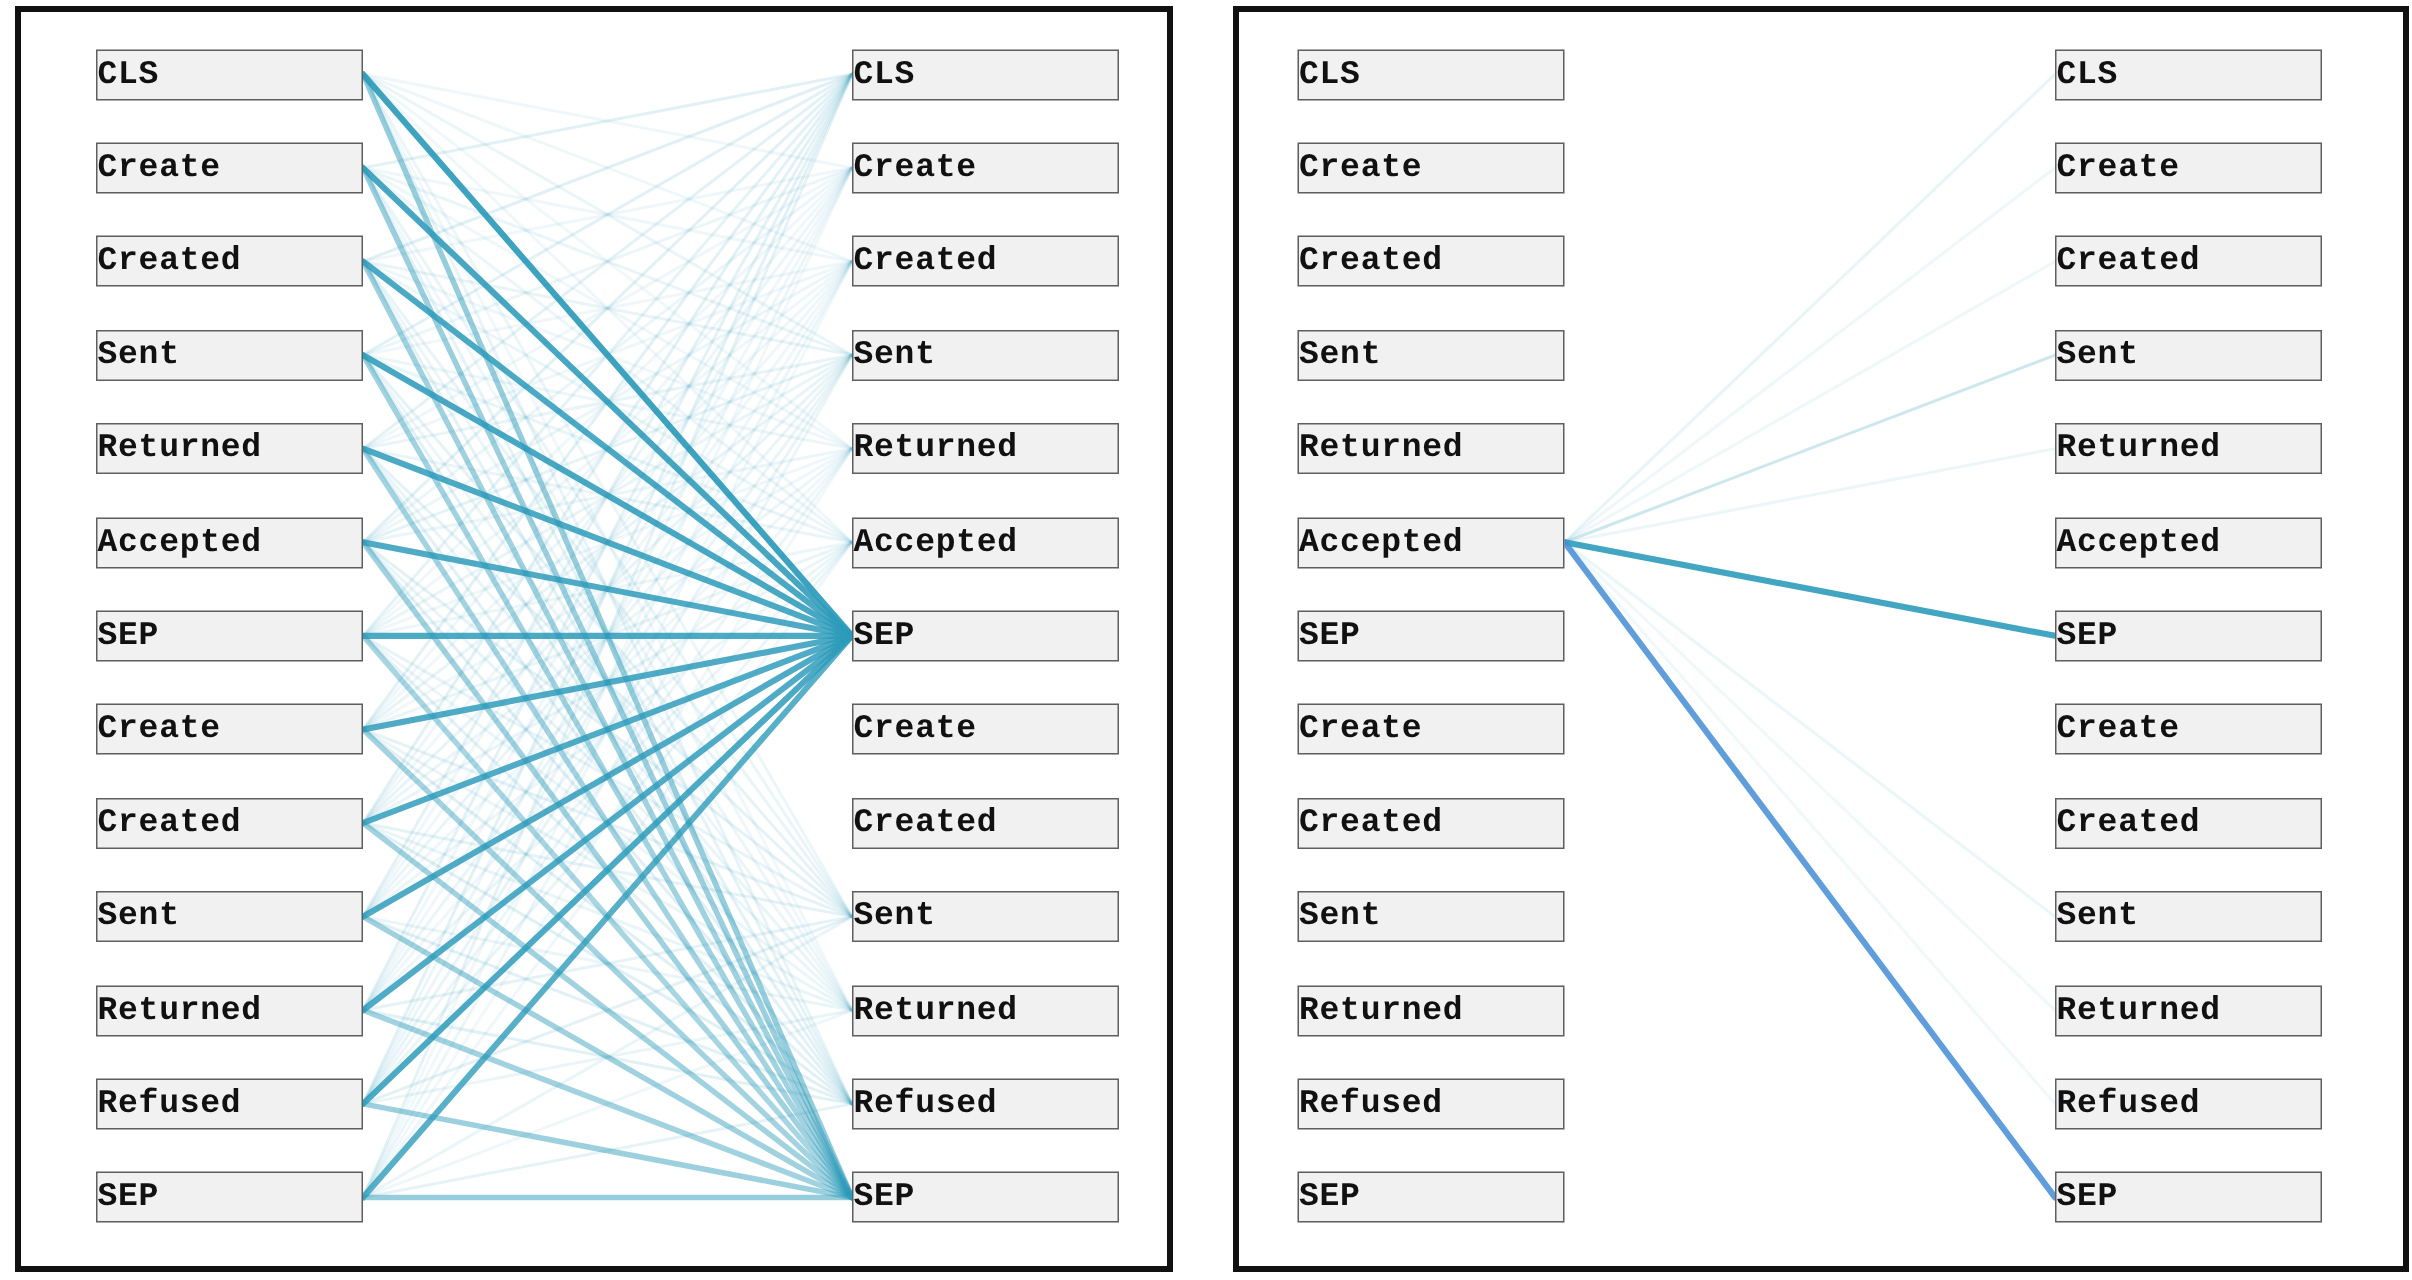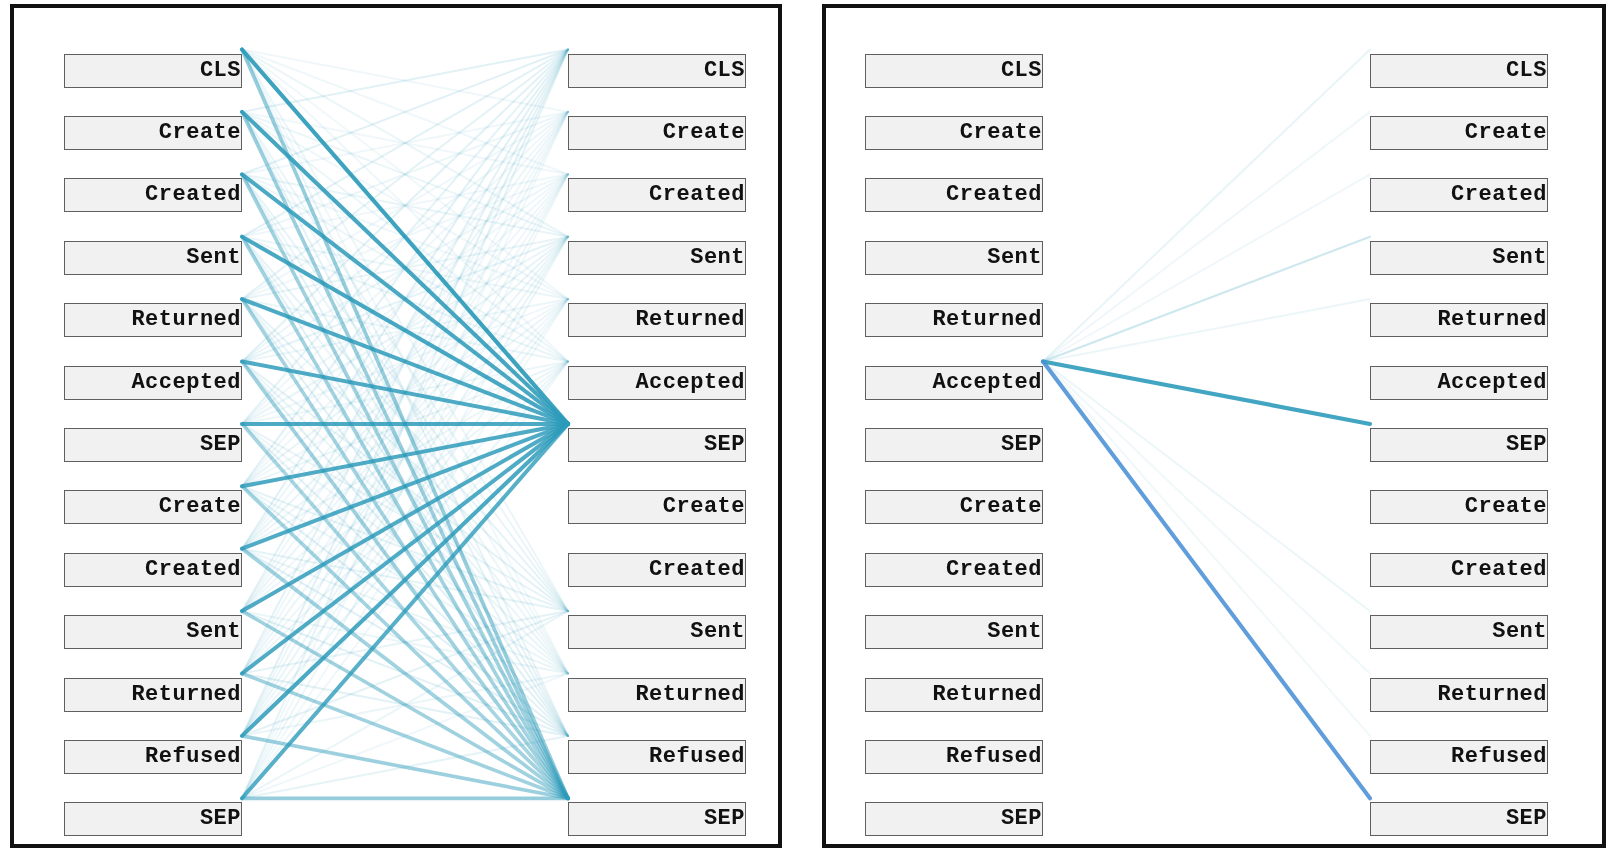--- a/index.html
+++ b/index.html
@@ -18,30 +18,29 @@
     z-index:0;
   }
   svg.lines{
     position:absolute;left:0;top:0;z-index:1;pointer-events:none;
   }
   .token-box{
     position:absolute;
     box-sizing:border-box;
     width:178px;height:34px;
     line-height:31px;
-    text-align:right;
+    text-align:left;
     font-size:22px;
     font-weight:700;
     letter-spacing:0.5px;
     color:#111111;
     background:#f1f1f1;
     border:1.5px solid #5f5f5f;
     z-index:2;
     cursor:default;
-    margin-top:21px;
   }
 </style>
 </head>
 <body>
 
 <div class="canvas" style="background: rgb(255, 255, 255);">
   <svg class="lines" id="lines-svg" width="1608" height="853">
       <line x1="242" y1="49.5" x2="568" y2="111.9" stroke="#2d9bba" stroke-opacity="0.08" stroke-width="2" stroke-linecap="round"></line>
       <line x1="242" y1="49.5" x2="568" y2="174.3" stroke="#2d9bba" stroke-opacity="0.08" stroke-width="2" stroke-linecap="round"></line>
       <line x1="242" y1="49.5" x2="568" y2="236.7" stroke="#2d9bba" stroke-opacity="0.1" stroke-width="2" stroke-linecap="round"></line>

